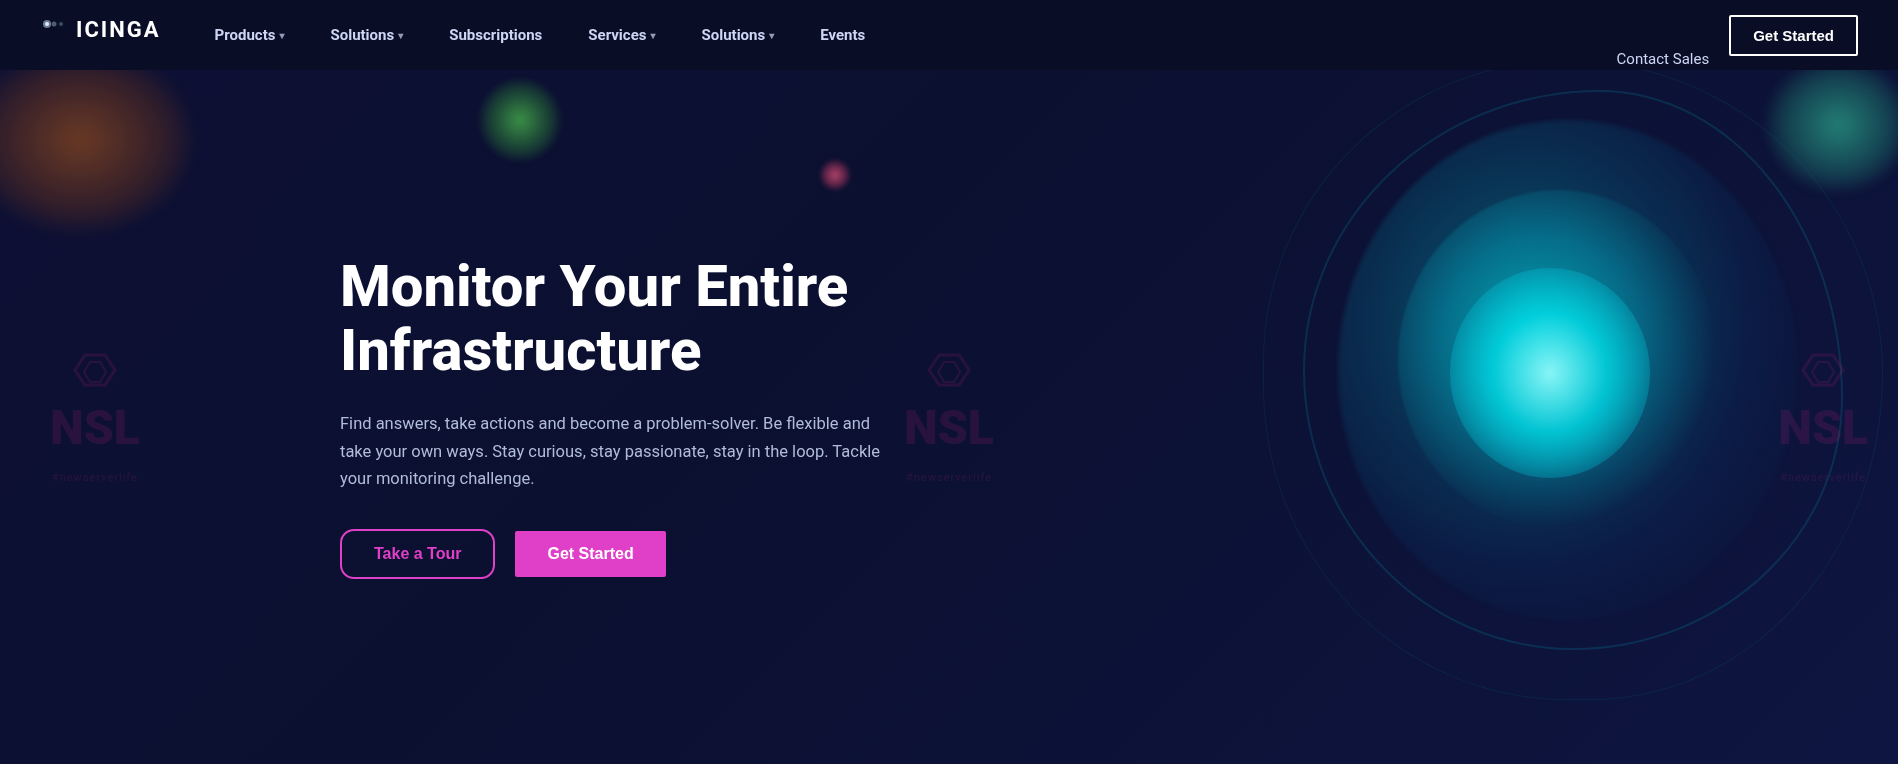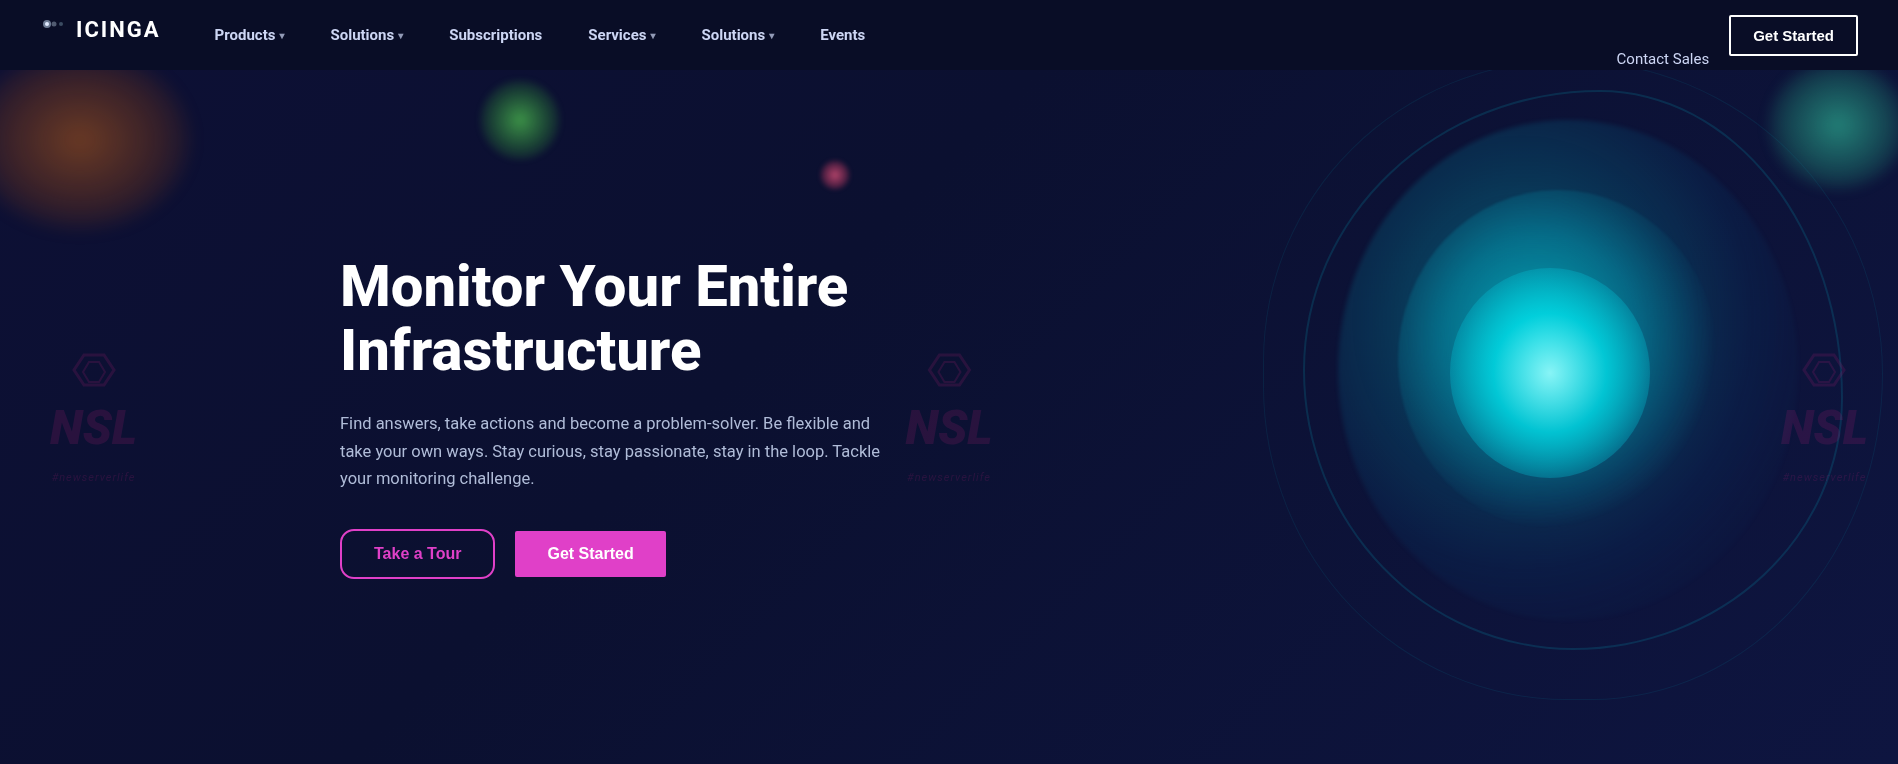--- a/index.html
+++ b/index.html
@@ -203,21 +203,20 @@
 
     
     .watermark {
       position: absolute;
       display: flex;
       flex-direction: column;
       align-items: center;
       opacity: 0.15;
       pointer-events: none;
       user-select: none;
-      font-style: italic;
     }
 
     .watermark-left {
       left: 50px;
       top: 50%;
       transform: translateY(-50%);
     }
 
     .watermark-center {
       left: 50%;

